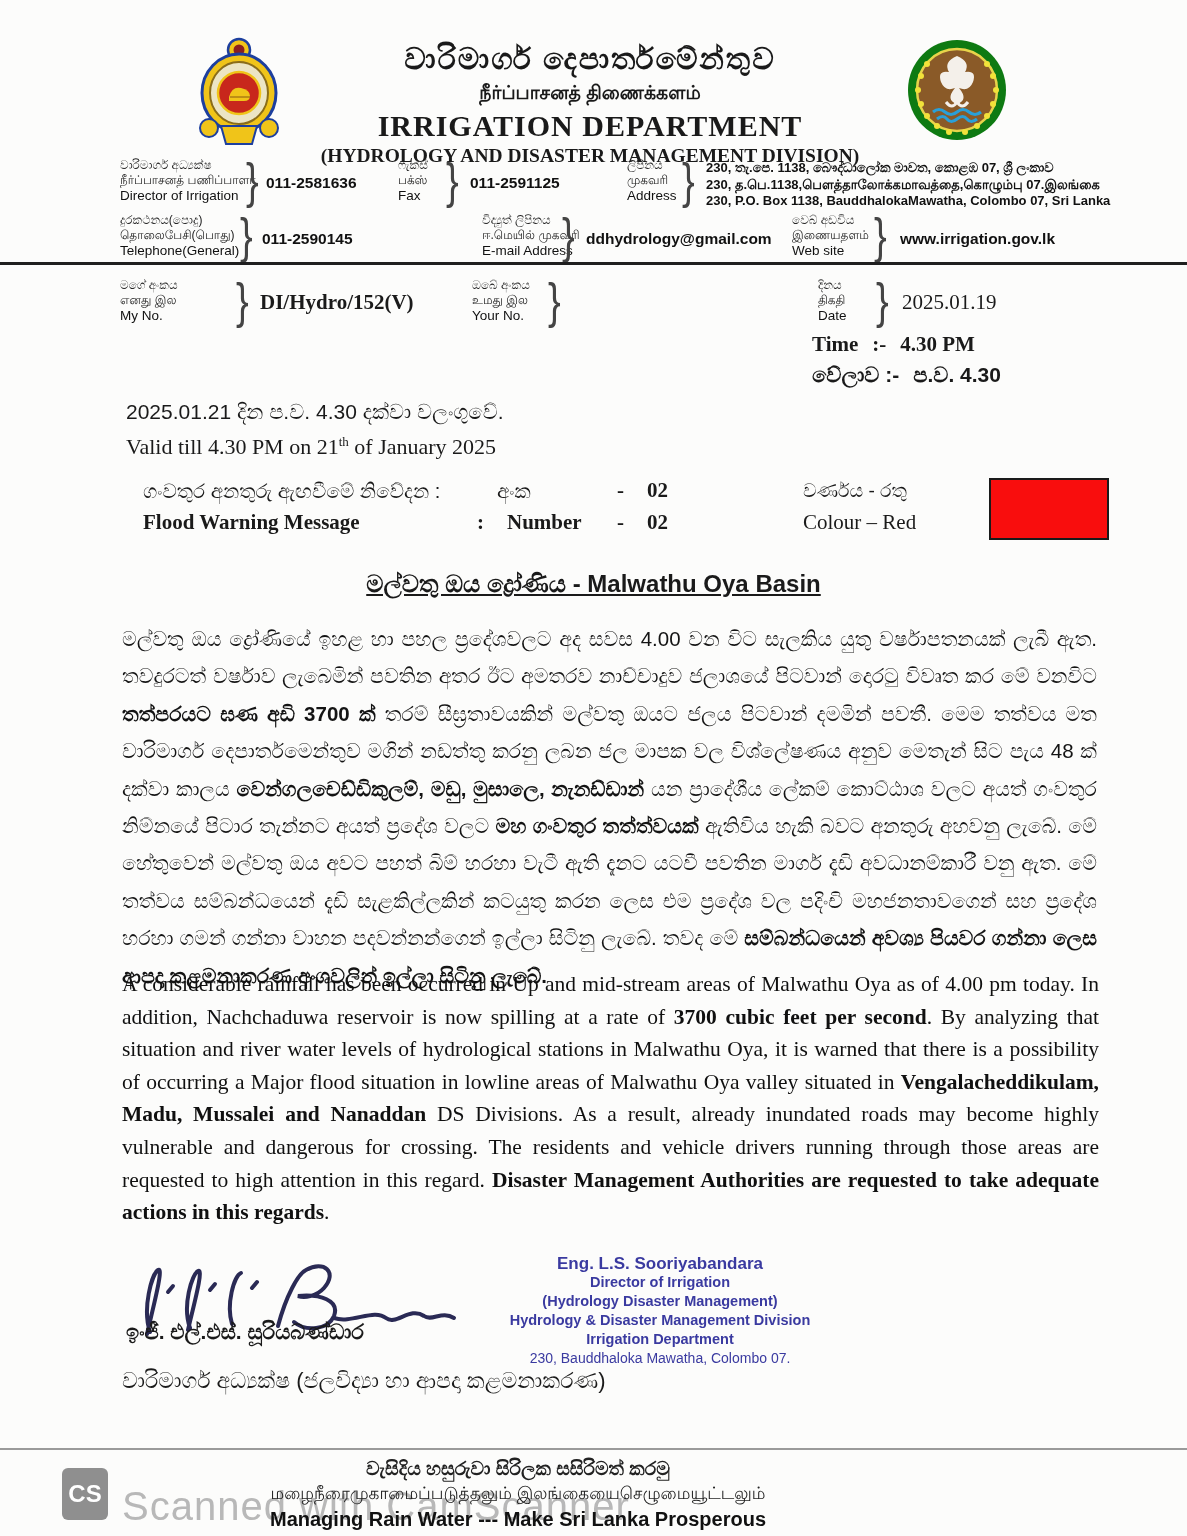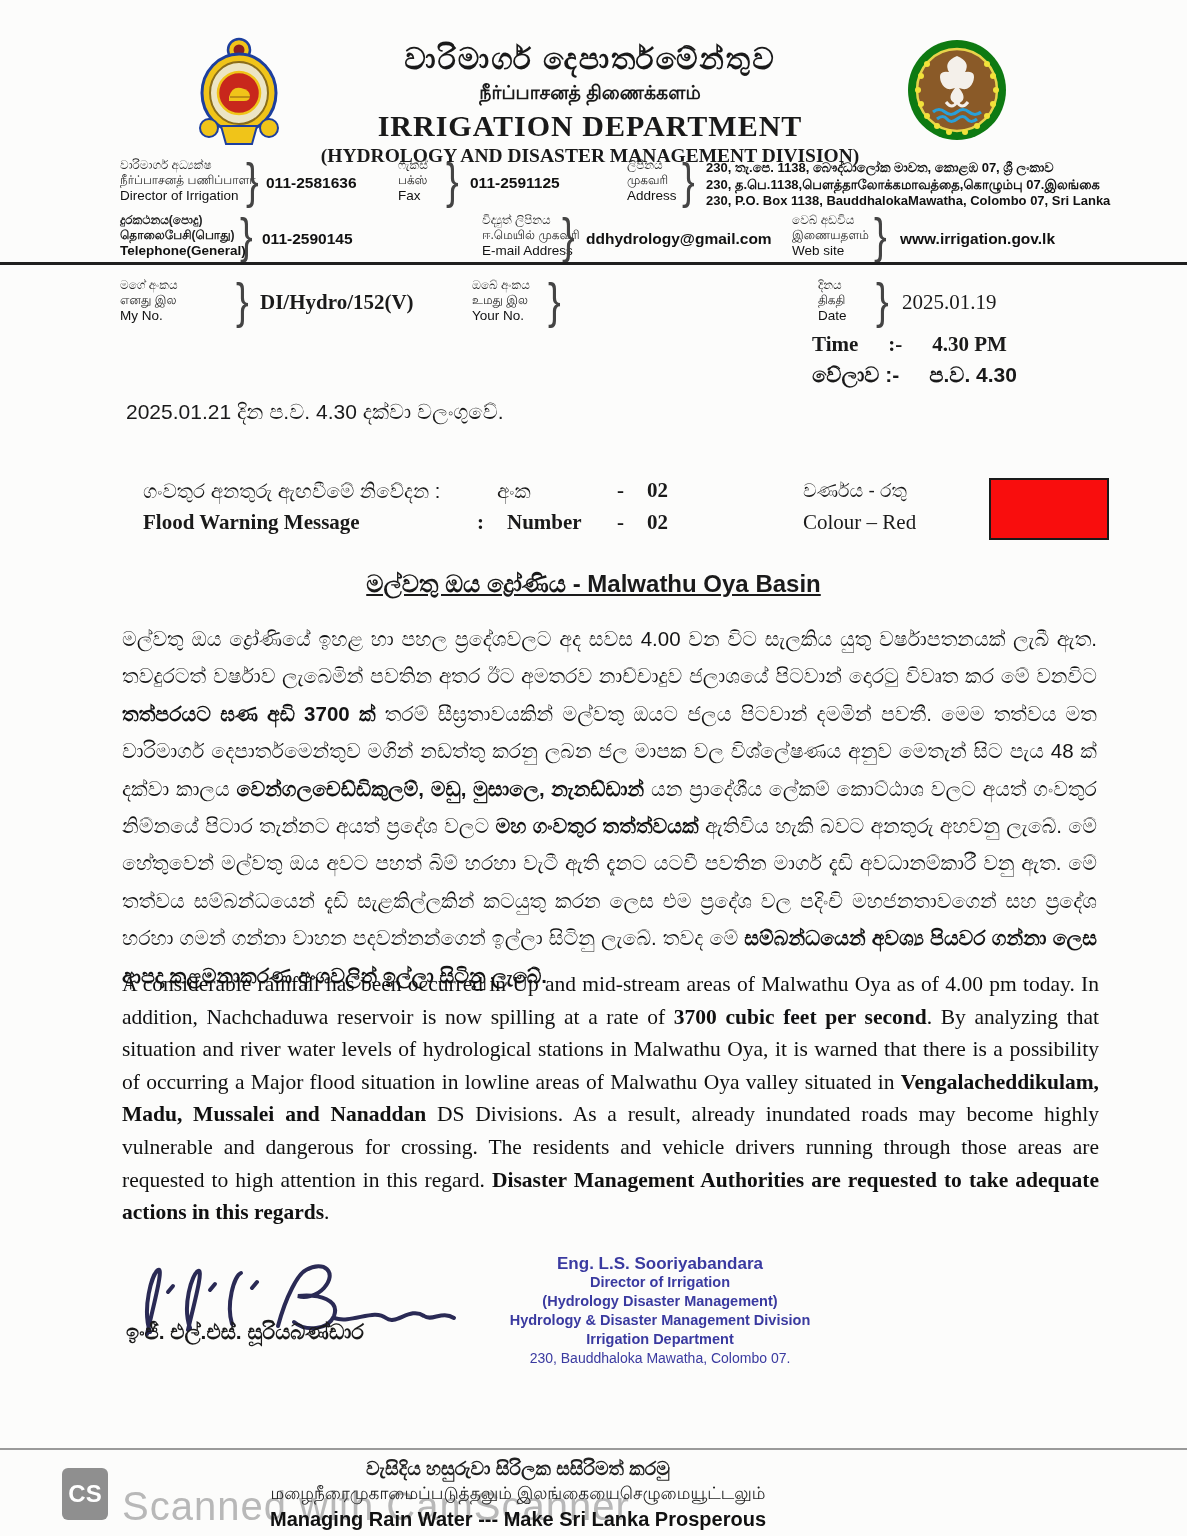--- a/index.html
+++ b/index.html
@@ -21,21 +21,21 @@
   .brace{font-size:38px;color:#444;font-weight:300;transform:scaleY(1.3);transform-origin:center;}
   .val{font-size:15.5px;font-weight:bold;color:#111;white-space:nowrap;}
   .addr-l{font-size:13px;line-height:16.5px;font-weight:bold;color:#111;white-space:nowrap;}
 
   .ref-val{font-family:"Liberation Serif",serif;font-size:21px;font-weight:bold;white-space:nowrap;}
   .date-val{font-family:"Liberation Serif",serif;font-size:21px;white-space:nowrap;}
 
   .rule{position:absolute;left:0;width:1187px;background:#1f1f1f;height:3px;}
   .rule2{position:absolute;left:0;width:1187px;background:#9a9a9a;height:2px;}
 
-  .time-row{display:flex;gap:30px;font-family:"Liberation Serif",serif;font-size:21px;font-weight:bold;white-space:nowrap;}
+  .time-row{display:flex;gap:14px;font-family:"Liberation Serif",serif;font-size:21px;font-weight:bold;white-space:nowrap;}
 
   .valid-si{font-size:21px;white-space:nowrap;}
   .valid-en{font-family:"Liberation Serif",serif;font-size:22px;white-space:nowrap;}
 
   .warn-si{font-size:20px;white-space:nowrap;}
   .warn-en{font-family:"Liberation Serif",serif;font-size:21px;font-weight:bold;white-space:nowrap;}
   .warn-num{font-family:"Liberation Serif",serif;font-size:21px;font-weight:bold;}
   .colour-si{font-size:19px;white-space:nowrap;}
   .colour-en{font-family:"Liberation Serif",serif;font-size:21px;white-space:nowrap;}
   .redbox{border:2px solid #1a1a1a;}
@@ -135,21 +135,21 @@
     <div>முகவரி</div>
     <div class="en-l">Address</div>
   </div>
   <div class="abs brace" style="left:682px;top:160px;">}</div>
   <div class="abs" style="left:706px;top:160px;">
     <div class="addr-l">230, තැ.පෙ. 1138, බෞද්ධාලෝක මාවත, කොළඹ 07, ශ්‍රී ලංකාව</div>
     <div class="addr-l">230, த.பெ.1138,பௌத்தாலோக்கமாவத்தை,கொழும்பு 07.இலங்கை</div>
     <div class="addr-l">230, P.O. Box  1138, BauddhalokaMawatha, Colombo 07, Sri Lanka</div>
   </div>
 
-  <div class="abs lbl" style="left:120px;top:213px;font-weight:bold;">
+  <div class="abs lbl" style="left:120px;top:213px;">
     <div>දුරකථනය(පොදු)</div>
     <div>தொலைபேசி(பொது)</div>
     <div class="en-l">Telephone(General)</div>
   </div>
   <div class="abs brace" style="left:240px;top:215px;">}</div>
   <div class="abs val" style="left:262px;top:230px;">011-2590145</div>
 
   <div class="abs lbl" style="left:482px;top:213px;">
     <div>විද්‍යුත් ලිපිනය</div>
     <div>ஈ.மெயில் முகவரி</div>
@@ -196,20 +196,23 @@
     <span>Time</span>
     <span>:-</span>
     <span>4.30 PM</span>
   </div>
   <div class="abs time-row" style="left:812px;top:363px;font-family:'Liberation Sans',sans-serif;">
     <span>වේලාව :-</span>
     <span>ප.ව. 4.30</span>
   </div>
 
   <div class="abs valid-si" style="left:126px;top:400px;">2025.01.21 දින ප.ව. 4.30 දක්වා වලංගුවේ.</div>
+  <div class="abs valid-en" style="left:126px;top:434px;">
+    <span>Valid till 4.30 PM on 21</span><sup style="font-size:13px;">th</sup><span> of January 2025</span>
+  </div>
 
   <div class="abs" style="left:17px;top:478px;width:1187px;height:64px;">
     <div class="abs warn-si" style="left:126px;top:2px;">ගංවතුර අනතුරු ඇඟවීමේ නිවේදන :</div>
     <div class="abs warn-si" style="left:480px;top:2px;">අංක</div>
     <div class="abs warn-num" style="left:600px;top:0;">-</div>
     <div class="abs warn-num" style="left:630px;top:0;">02</div>
 
     <div class="abs warn-en" style="left:126px;top:32px;">Flood Warning Message</div>
     <div class="abs warn-en" style="left:460px;top:32px;">:</div>
     <div class="abs warn-en" style="left:490px;top:32px;">Number</div>
@@ -248,20 +251,21 @@
   <div class="abs stamp" style="left:500px;top:1254px;width:320px;">
     <div class="s1">Eng. L.S. Sooriyabandara</div>
     <div class="s2">Director of Irrigation</div>
     <div class="s2">(Hydrology  Disaster Management)</div>
     <div class="s2">Hydrology &amp; Disaster Management Division</div>
     <div class="s2">Irrigation Department</div>
     <div class="s6">230, Bauddhaloka Mawatha, Colombo 07.</div>
   </div>
 
   <div class="abs sig-name" style="left:126px;top:1320px;">ඉංජී. එල්.එස්. සූරියබණ්ඩාර</div>
+  <div class="abs sig-title" style="left:122px;top:1368px;">වාරිමාර්ග අධ්‍යක්ෂ (ජලවිද්‍යා හා ආපදා කළමනාකරණ)</div>
 
   <div class="rule2" style="top:1448px;"></div>
 
   <div class="abs" style="left:62px;top:1458px;z-index:0;display:flex;align-items:center;gap:14px;">
     <div class="cs-badge">CS</div>
     <div class="wm-text">Scanned with CamScanner</div>
   </div>
 
   <div class="abs center" style="left:0;top:1458px;width:1036px;z-index:1;">
     <div class="foot-si">වැසිදිය හසුරුවා සිරිලක සසිරිමත් කරමු</div>

